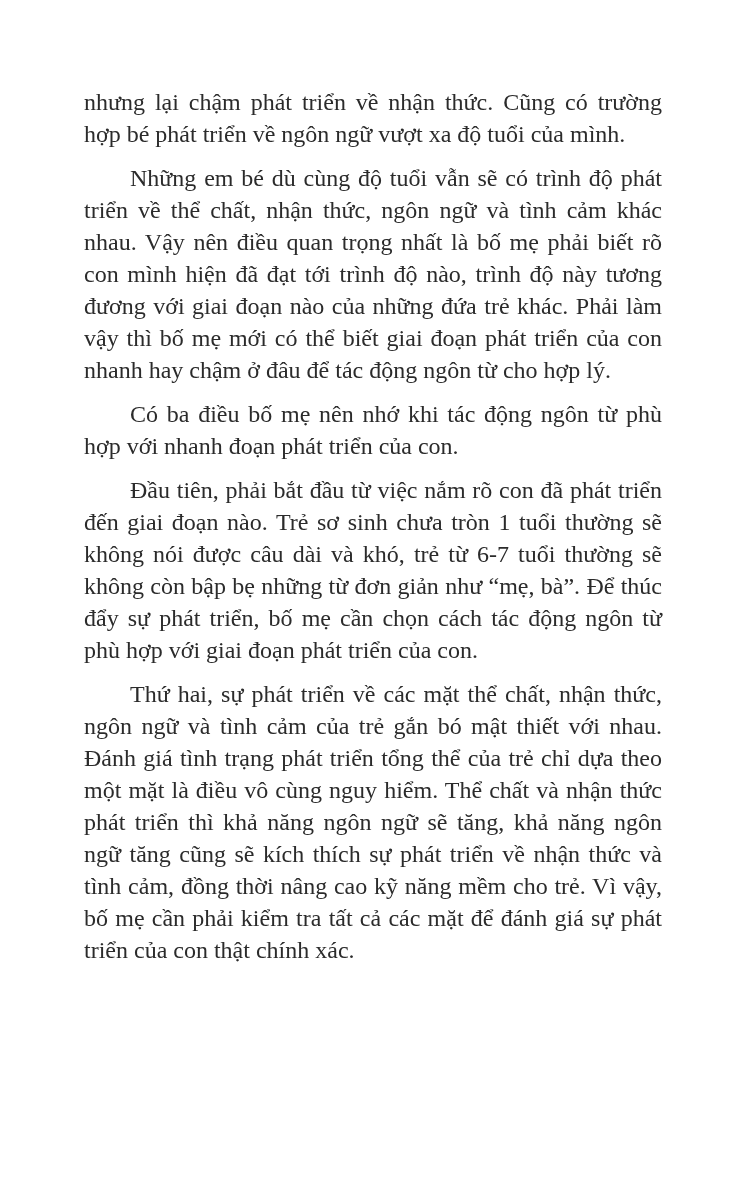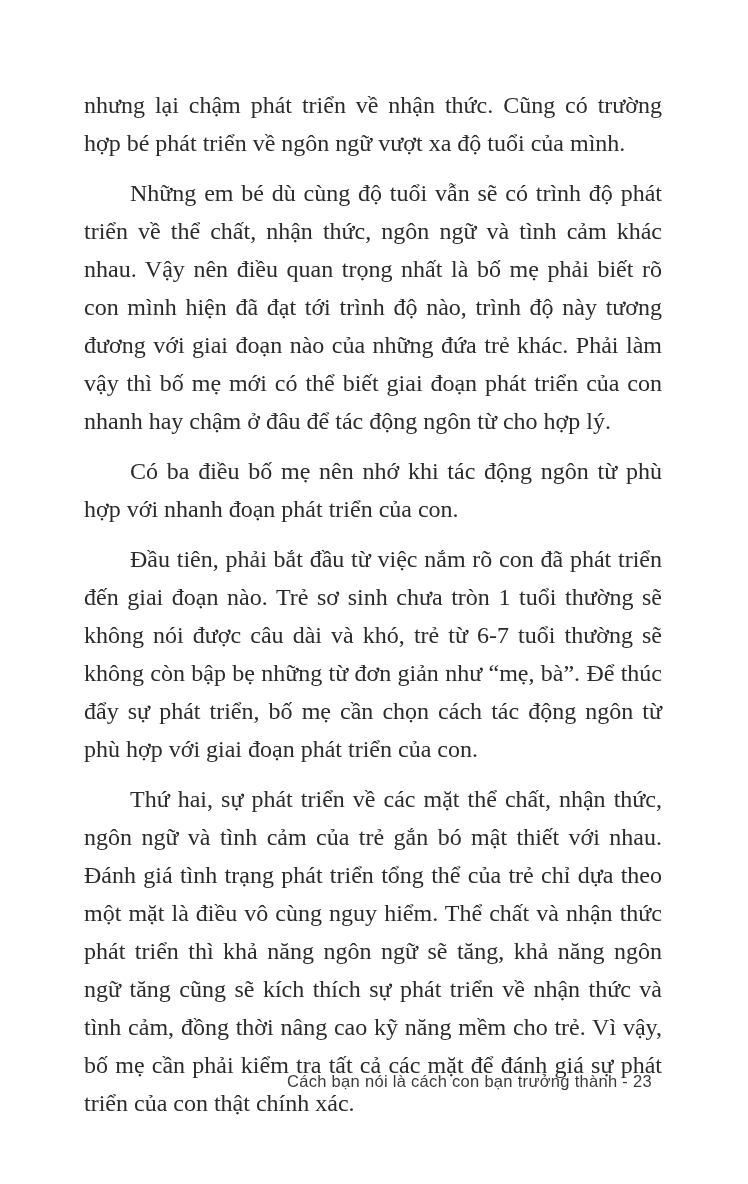--- a/index.html
+++ b/index.html
@@ -16,21 +16,21 @@
     overflow: hidden;
     font-family: "Liberation Serif", serif;
   }
   .text-block {
     position: absolute;
     left: 84px;
     top: 86px;
     width: 578px;
     color: #2b2b2b;
     font-size: 24px;
-    line-height: 38px;
+    line-height: 32px;
     text-align: justify;
     text-justify: inter-word;
   }
   .para {
     margin: 0 0 12px 0;
     text-indent: 46px;
   }
   .para.no-indent {
     text-indent: 0;
   }
@@ -59,17 +59,14 @@
 
     <p class="para">Những em bé dù cùng độ tuổi vẫn sẽ có trình độ phát triển về thể chất, nhận thức, ngôn ngữ và tình cảm khác nhau. Vậy nên điều quan trọng nhất là bố mẹ phải biết rõ con mình hiện đã đạt tới trình độ nào, trình độ này tương đương với giai đoạn nào của những đứa trẻ khác. Phải làm vậy thì bố mẹ mới có thể biết giai đoạn phát triển của con nhanh hay chậm ở đâu để tác động ngôn từ cho hợp lý.</p>
 
     <p class="para">Có ba điều bố mẹ nên nhớ khi tác động ngôn từ phù hợp với nhanh đoạn phát triển của con.</p>
 
     <p class="para">Đầu tiên, phải bắt đầu từ việc nắm rõ con đã phát triển đến giai đoạn nào. Trẻ sơ sinh chưa tròn 1 tuổi thường sẽ không nói được câu dài và khó, trẻ từ 6-7 tuổi thường sẽ không còn bập bẹ những từ đơn giản như “mẹ, bà”. Để thúc đẩy sự phát triển, bố mẹ cần chọn cách tác động ngôn từ phù hợp với giai đoạn phát triển của con.</p>
 
     <p class="para">Thứ hai, sự phát triển về các mặt thể chất, nhận thức, ngôn ngữ và tình cảm của trẻ gắn bó mật thiết với nhau. Đánh giá tình trạng phát triển tổng thể của trẻ chỉ dựa theo một mặt là điều vô cùng nguy hiểm. Thể chất và nhận thức phát triển thì khả năng ngôn ngữ sẽ tăng, khả năng ngôn ngữ tăng cũng sẽ kích thích sự phát triển về nhận thức và tình cảm, đồng thời nâng cao kỹ năng mềm cho trẻ. Vì vậy, bố mẹ cần phải kiểm tra tất cả các mặt để đánh giá sự phát triển của con thật chính xác.</p>
   </main>
 
-  <footer class="page-footer">
-    <span>Cách bạn nói là cách con bạn trưởng thành - 23</span>
-  </footer>
 
 </div>
 
 </body></html>

